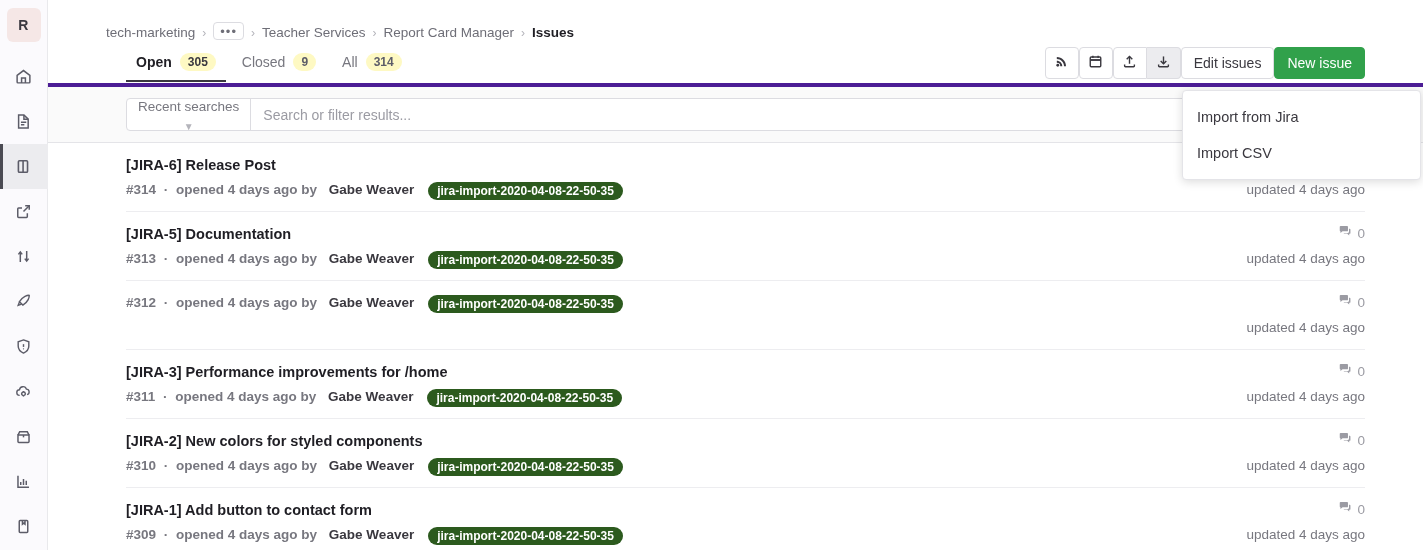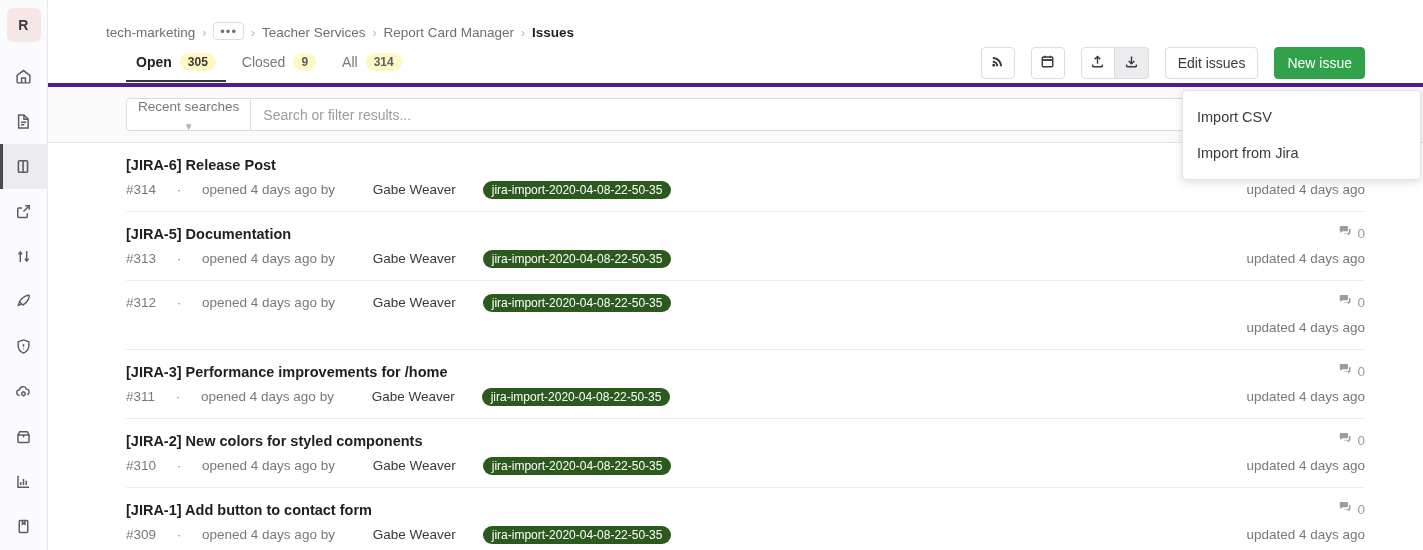--- a/index.html
+++ b/index.html
@@ -81,21 +81,21 @@
   }
   .tab-count {
     background: #fef9c3; color: #5c5c68;
     border-radius: 10px; padding: 1px 8px;
     font-size: 12px; font-weight: 600; line-height: 16px;
   }
   .tab.active .tab-count { color: #3a383f; }
 
   .toolbar {
     position: absolute; right: 58px; bottom: 4px;
-    display: flex; align-items: center; gap: 16px;
+    display: flex; align-items: center; gap: 0;
   }
   .icon-btn {
     width: 34px; height: 32px;
     border: 1px solid #dcdce1; background: #fff; border-radius: 4px;
     display: flex; align-items: center; justify-content: center;
     color: #3a383f; cursor: pointer;
   }
   .btn-group { display: flex; }
   .btn-group .icon-btn { border-radius: 0; border-left-width: 0; }
   .btn-group .icon-btn:first-child { border-radius: 4px 0 0 4px; border-left-width: 1px; }
@@ -163,21 +163,21 @@
   }
   .issue:first-child { border-top: 0; }
   .issue-left { flex: 1 1 auto; min-width: 0; }
   .issue-title {
     font-size: 14.5px; font-weight: 700; color: #1f1e24;
     line-height: 20px; margin-bottom: 5px;
     text-decoration: none; display: block;
   }
   .issue-meta {
     font-size: 13.5px; color: #77777f; line-height: 20px;
-    display: flex; align-items: center; flex-wrap: wrap; gap: 17px;
+    display: flex; align-items: flex-end; flex-wrap: wrap; gap: 4px; font-weight: bold;
   }
   .meta-author { color: #3a383f; }
   .label-badge {
     display: inline-flex; align-items: center;
     background: #2c5a1e; color: #fff;
     border-radius: 10px; padding: 1px 9px;
     font-size: 12px; line-height: 16px; margin-left: 10px;
     white-space: nowrap;
   }
   .issue-right {
@@ -551,18 +551,18 @@
             </span>
             <span>0</span>
           </div>
           <div class="updated">updated 4 days ago</div>
         </div>
       </div>
 
     </div>
 
     <div class="dropdown">
+      <div class="dd-item">Import from Jira</div>
       <div class="dd-item">Import CSV</div>
-      <div class="dd-item">Import from Jira</div>
     </div>
 
   </div>
 </div>
 
 </body></html>

